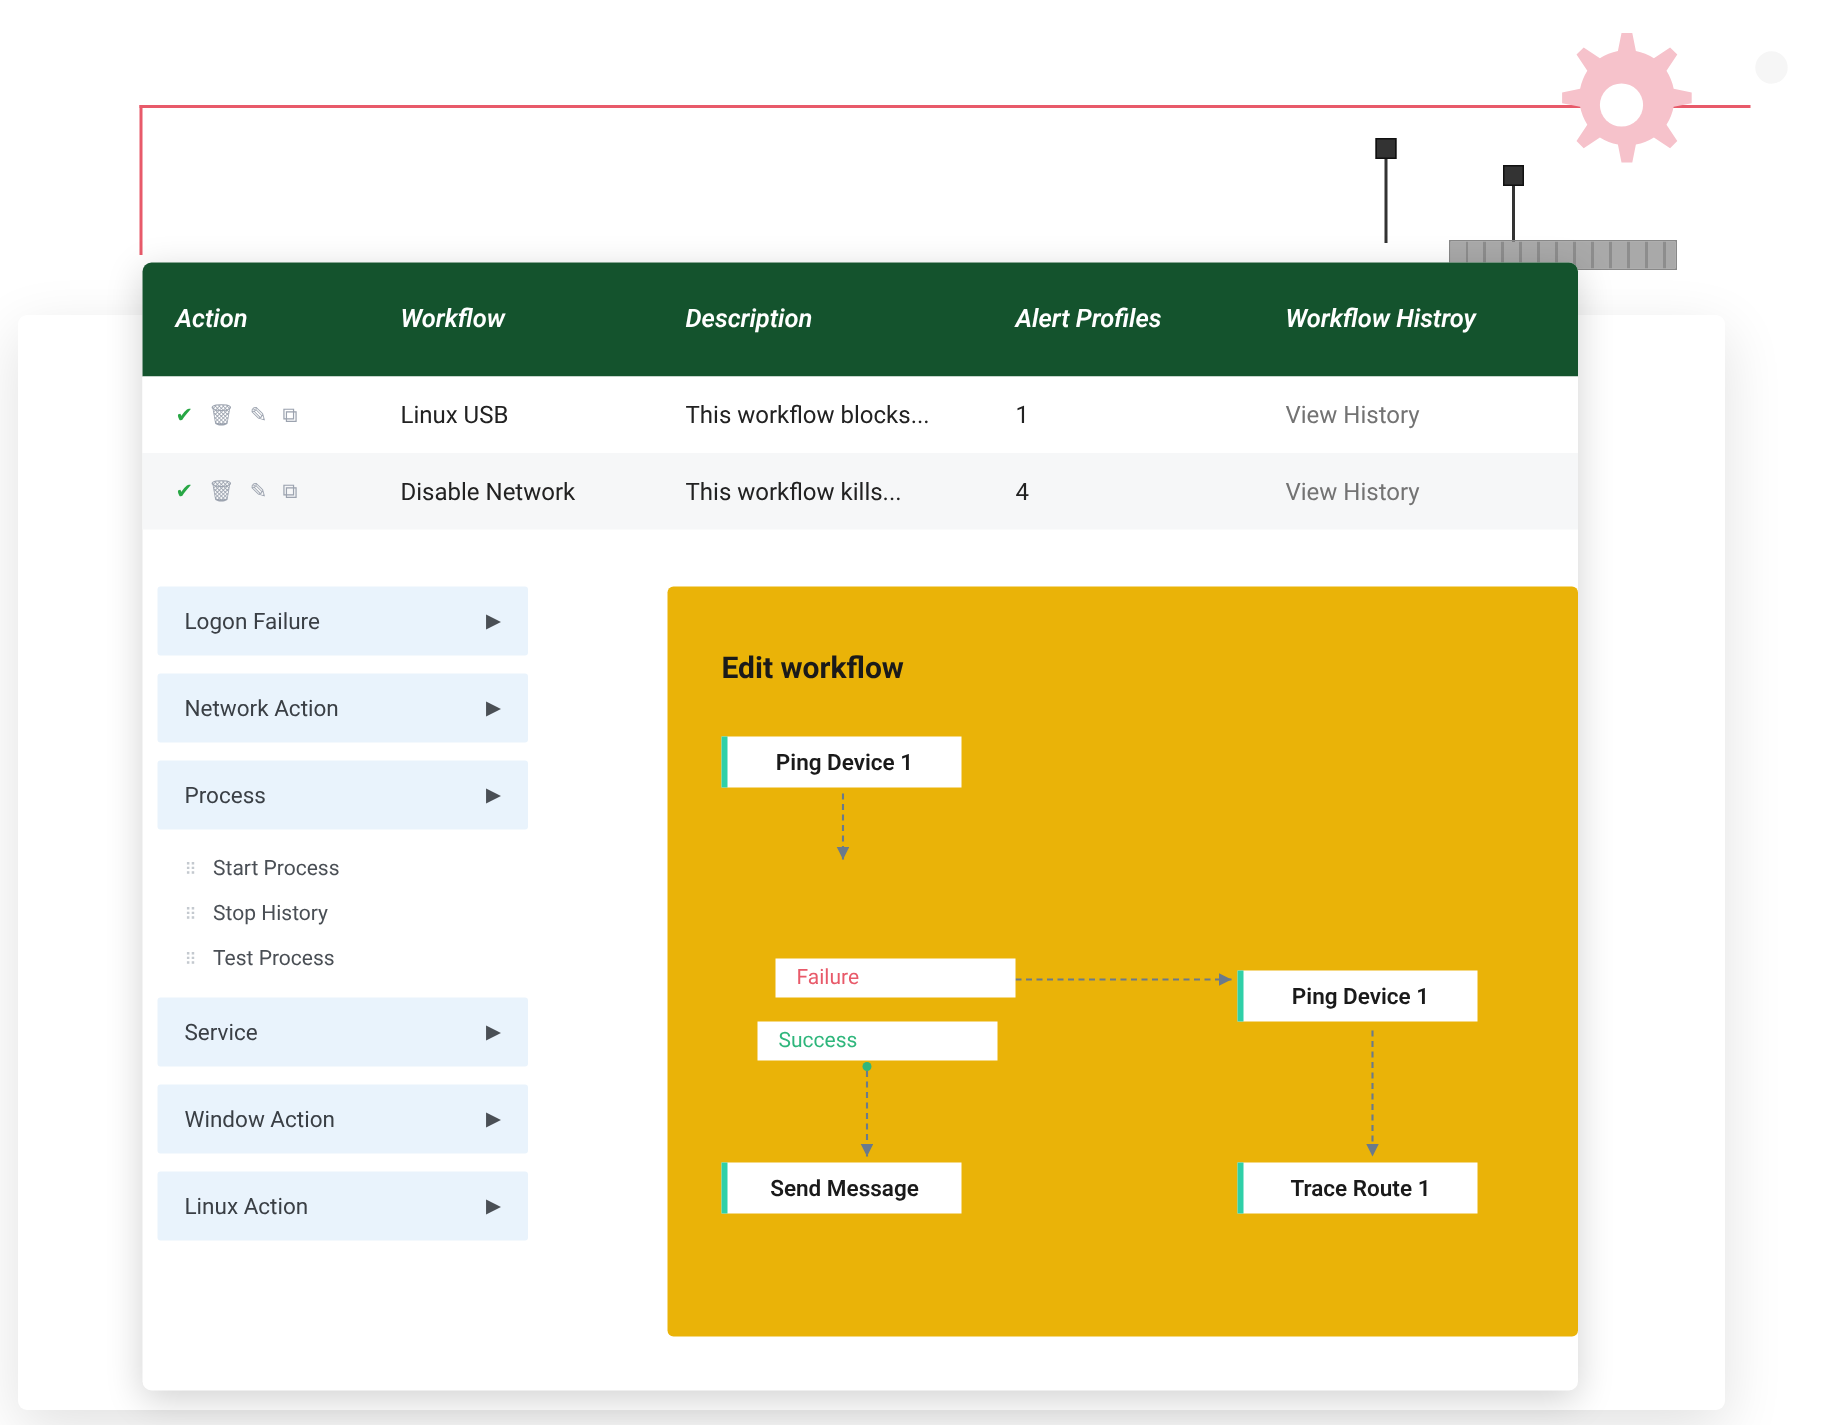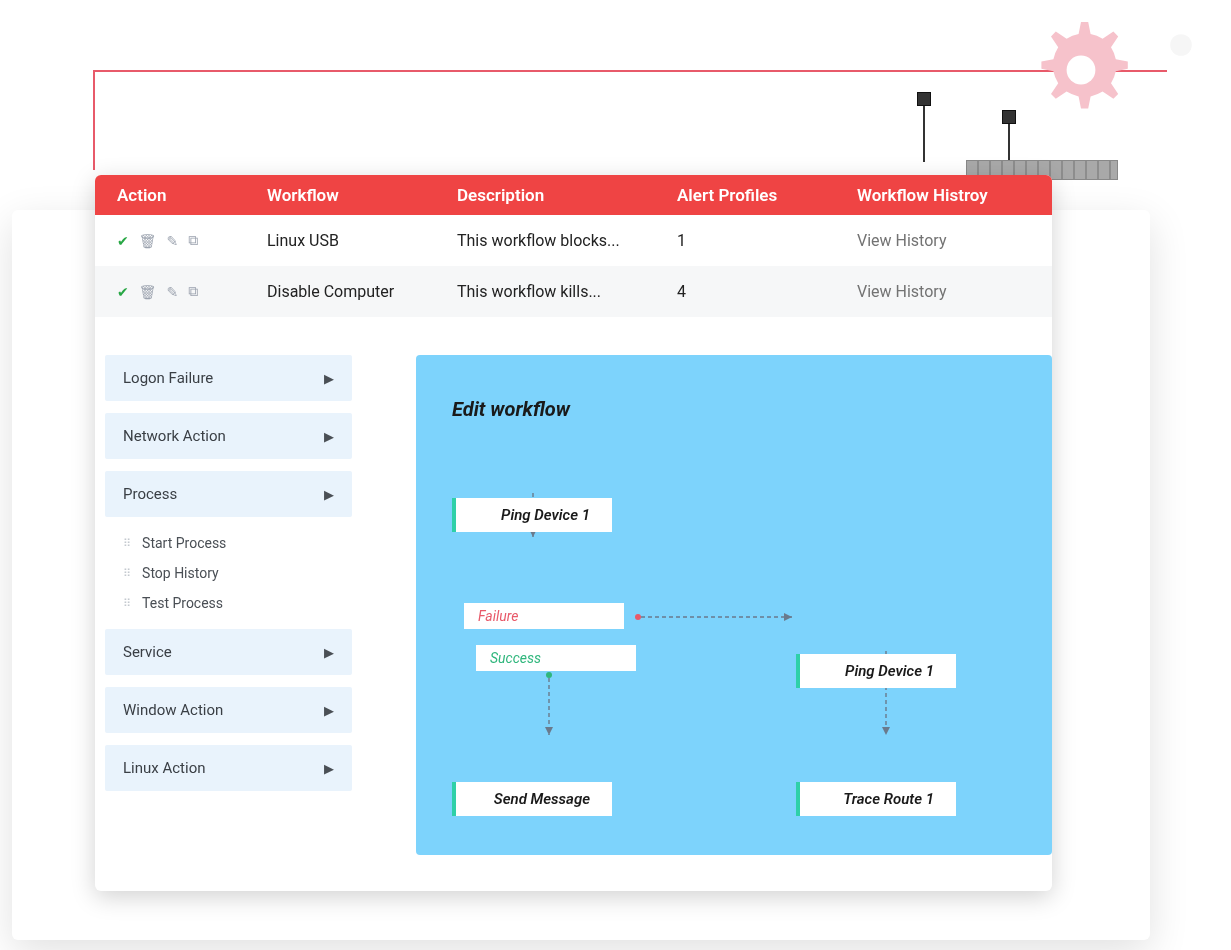--- a/index.html
+++ b/index.html
@@ -45,27 +45,28 @@
     position: absolute;
     top: 175px; left: 95px;
     width: 957px;
     background: #fff;
     border-radius: 6px;
     box-shadow: 0 6px 24px rgba(0,0,0,0.18);
   }
 
   
   .tbl-header {
-    background: #ef4444;
+    background: #14532d;
     color: #fff;
     display: flex;
-    padding: 10px 22px;
+    padding: 28px 22px;
     font-weight: 600;
     font-size: 17px;
     border-radius: 6px 6px 0 0;
+    font-style: italic;
   }
   .col-action   { width: 150px; }
   .col-workflow { width: 190px; }
   .col-desc     { width: 220px; }
   .col-alert    { width: 180px; }
   .col-history  { flex: 1; }
 
   .tbl-row {
     display: flex;
     align-items: center;
@@ -76,21 +77,21 @@
   .tbl-row:nth-child(odd) { background: #fff; }
   .tbl-row:nth-child(even){ background: #f6f7f8; }
   .row-actions { display:flex; gap:10px; align-items:center; }
   .row-actions span { color:#9ca3af; font-size:14px; cursor:pointer; }
   .row-actions .ok { color:#28a745; }
   .link-history { color:#737373; cursor:pointer; }
 
   
   .lower {
     display: flex;
-    gap: 64px;
+    gap: 93px;
     padding: 38px 0 36px 10px;
   }
 
   
   .sidebar { width: 247px; display:flex; flex-direction:column; gap:12px; }
   .acc-item {
     background: #e9f3fc;
     border-radius: 2px;
     padding: 14px 18px;
     display:flex; justify-content:space-between; align-items:center;
@@ -98,55 +99,53 @@
   }
   .acc-children { padding: 6px 0 6px 18px; display:flex; flex-direction:column; gap:14px; }
   .acc-child { color:#4a4f55; font-size:14px; display:flex; align-items:center; gap:10px; }
   .acc-child .dot-grid { color:#c4c9cf; font-size:11px; letter-spacing:1px; }
 
   .caret { font-size:13px; color:#4a4f55; }
 
   
   .editor {
     flex:1;
-    background: #7dd3fc;
+    background: #eab308;
     border-radius: 4px;
     padding: 42px 36px 40px 36px;
     position: relative;
     min-height: 500px;
-    font-style: italic;
   }
   .editor h2 { font-size:20px; font-weight:700; color:#1a1a1a; margin-bottom: 36px; }
 
   .node {
     position:absolute;
     background:#fff;
     border-left: 4px solid #2fd0a8;
     padding: 8px 22px;
     font-size:15px;
     font-weight:600;
     color:#1a1a1a;
     min-width: 160px;
-    text-align:right;
-    margin-top:43px;
+    text-align:center;
   }
   .branch {
     position:absolute;
     background:#fff;
     padding: 5px 14px;
     font-size:14px;
     min-width: 160px;
     text-align:left;
   }
   .branch.failure { color:#e85a6a; }
   .branch.success { color:#2fb67c; }
 
   .node1 { top: 100px; left: 36px; }
   .dec1  { top: 186px; left: 36px; }
-  .bf    { top: 248px; left: 48px; }
+  .bf    { top: 248px; left: 72px; }
   .bs    { top: 290px; left: 60px; }
   .node2 { top: 256px; left: 380px; }
   .send  { top: 384px; left: 36px; }
   .trace { top: 384px; left: 380px; }
 
   
   .outer-panel {
     position:absolute;
     top: 210px; left: 12px;
     width: 1138px; height: 730px;
@@ -208,21 +207,21 @@
       <div class="col-alert">1</div>
       <div class="col-history link-history">View History</div>
     </div>
     <div class="tbl-row">
       <div class="col-action row-actions">
         <span class="ok">✔</span>
         <span>🗑</span>
         <span>✎</span>
         <span>⧉</span>
       </div>
-      <div class="col-workflow">Disable Computer</div>
+      <div class="col-workflow">Disable Network</div>
       <div class="col-desc">This workflow kills...</div>
       <div class="col-alert">4</div>
       <div class="col-history link-history">View History</div>
     </div>
   </div>
 
   <div class="lower">
 
     <div class="sidebar">
       <div class="acc-item">

